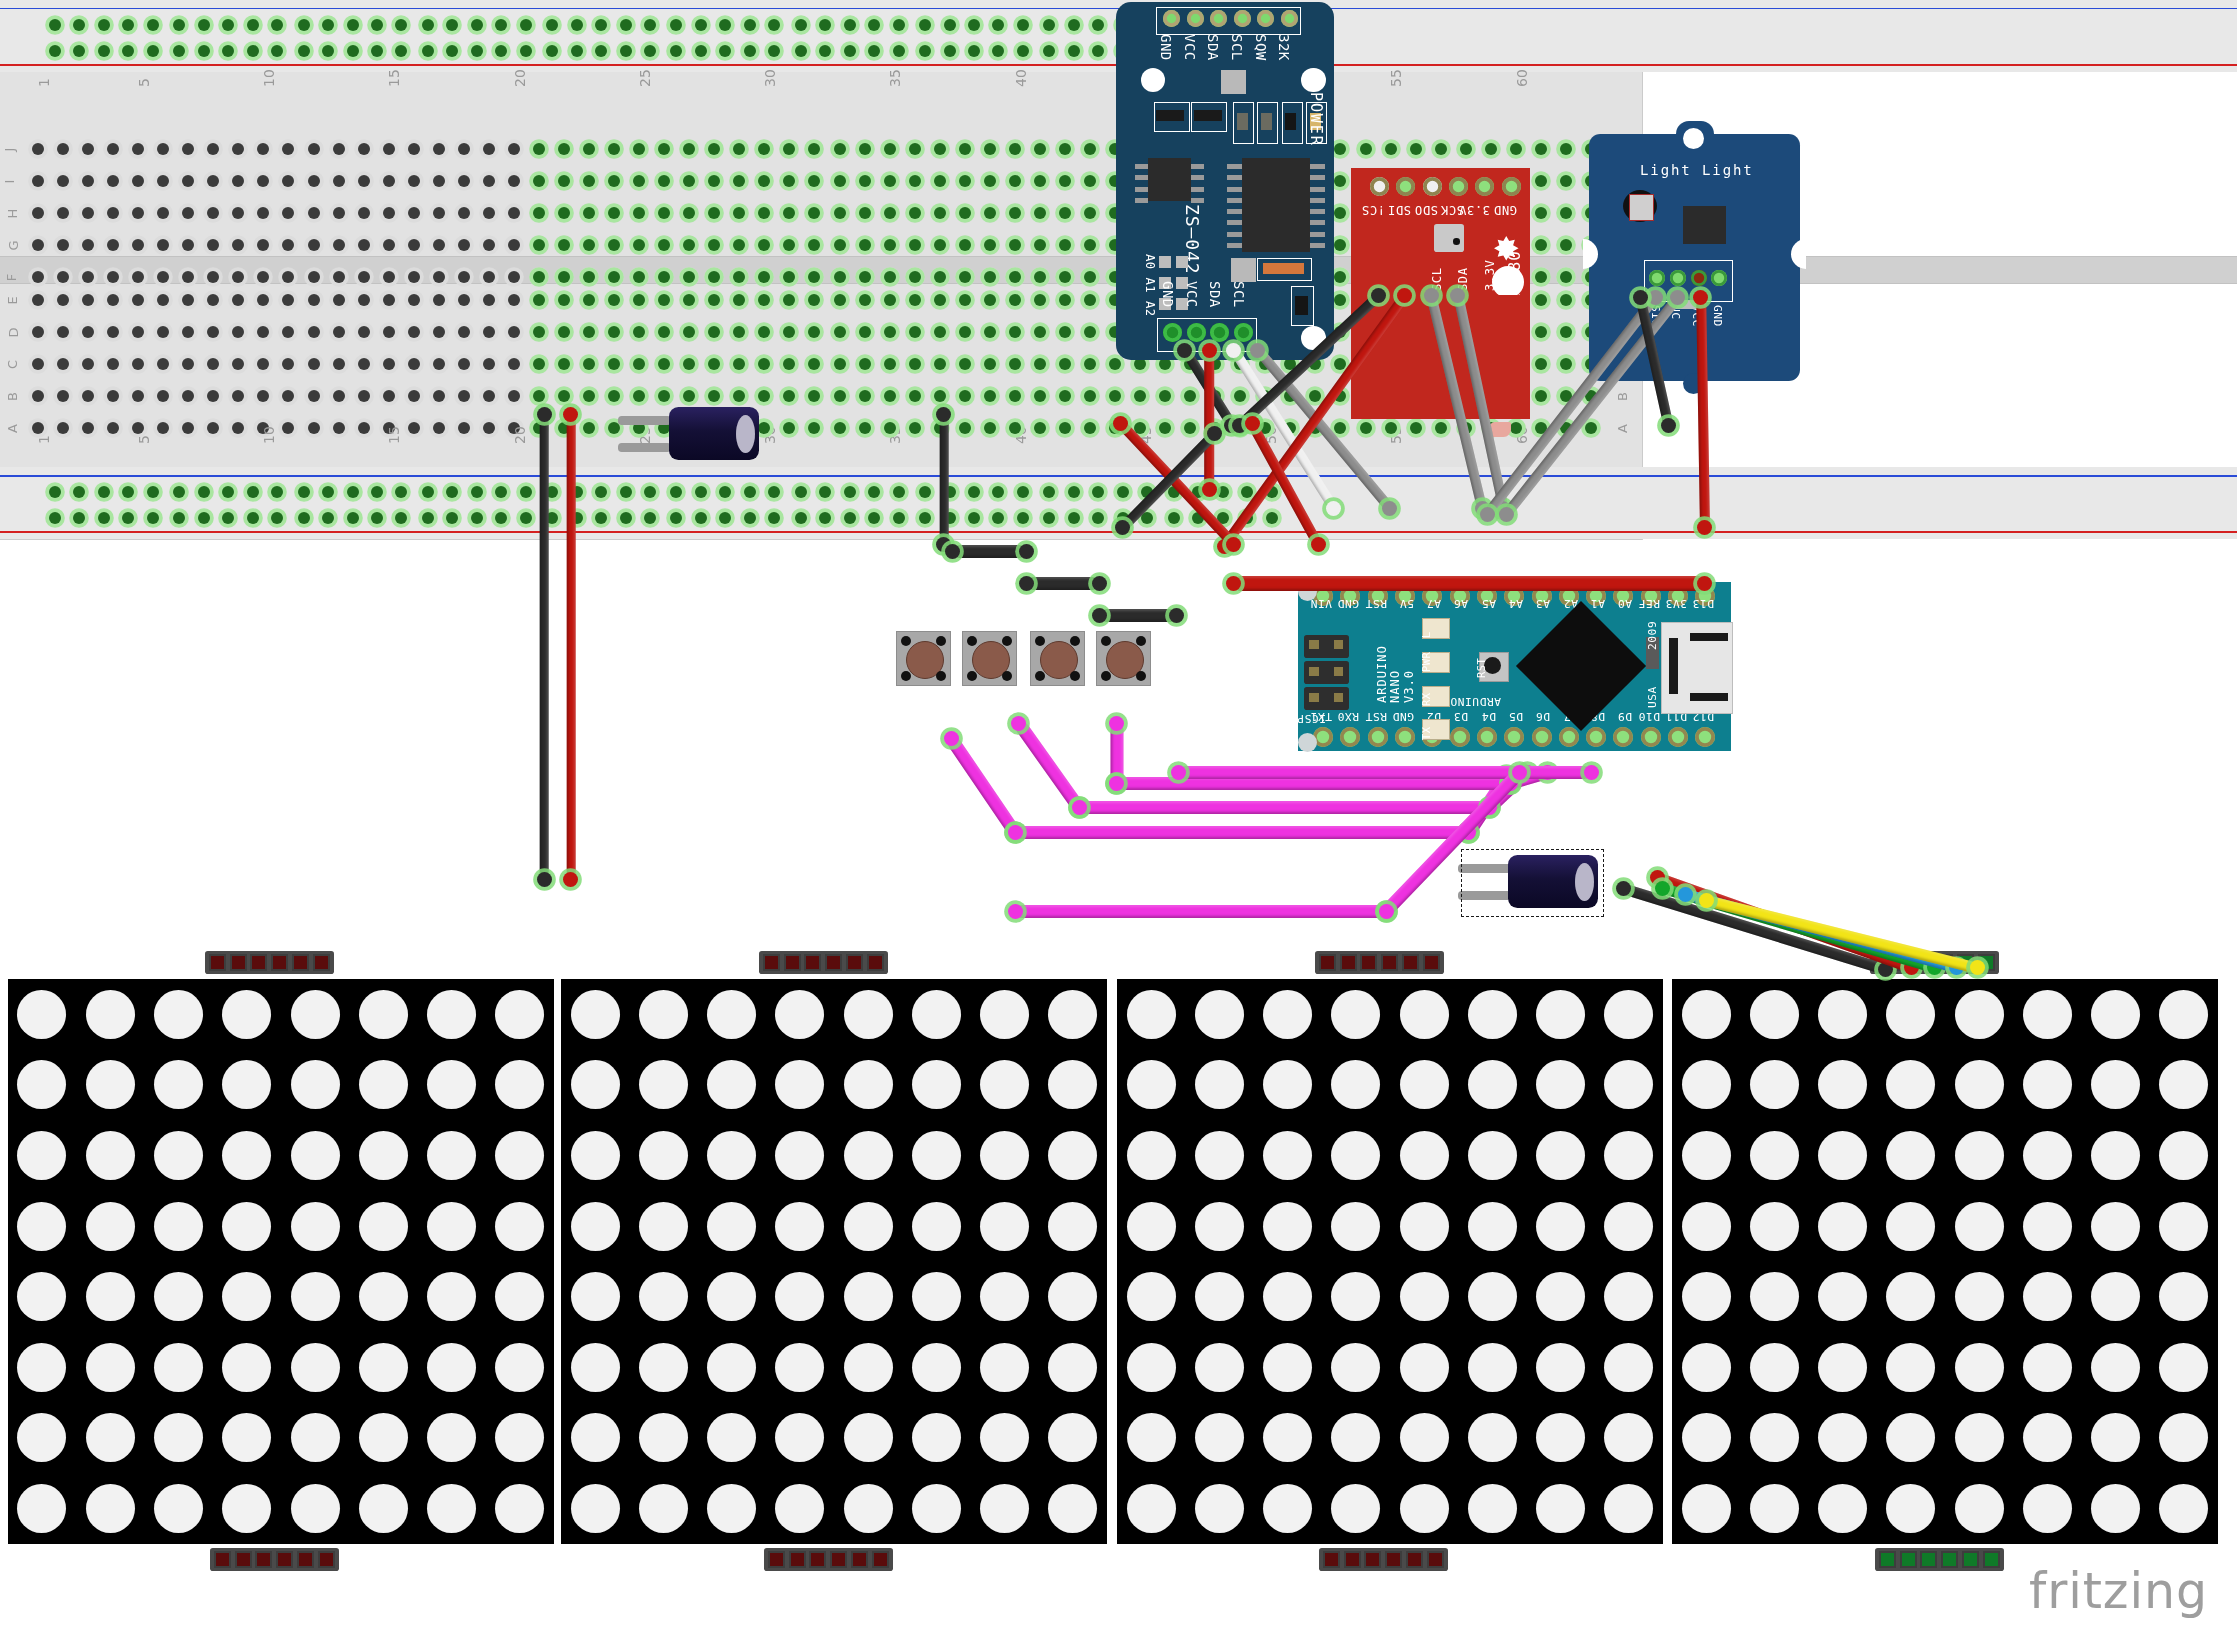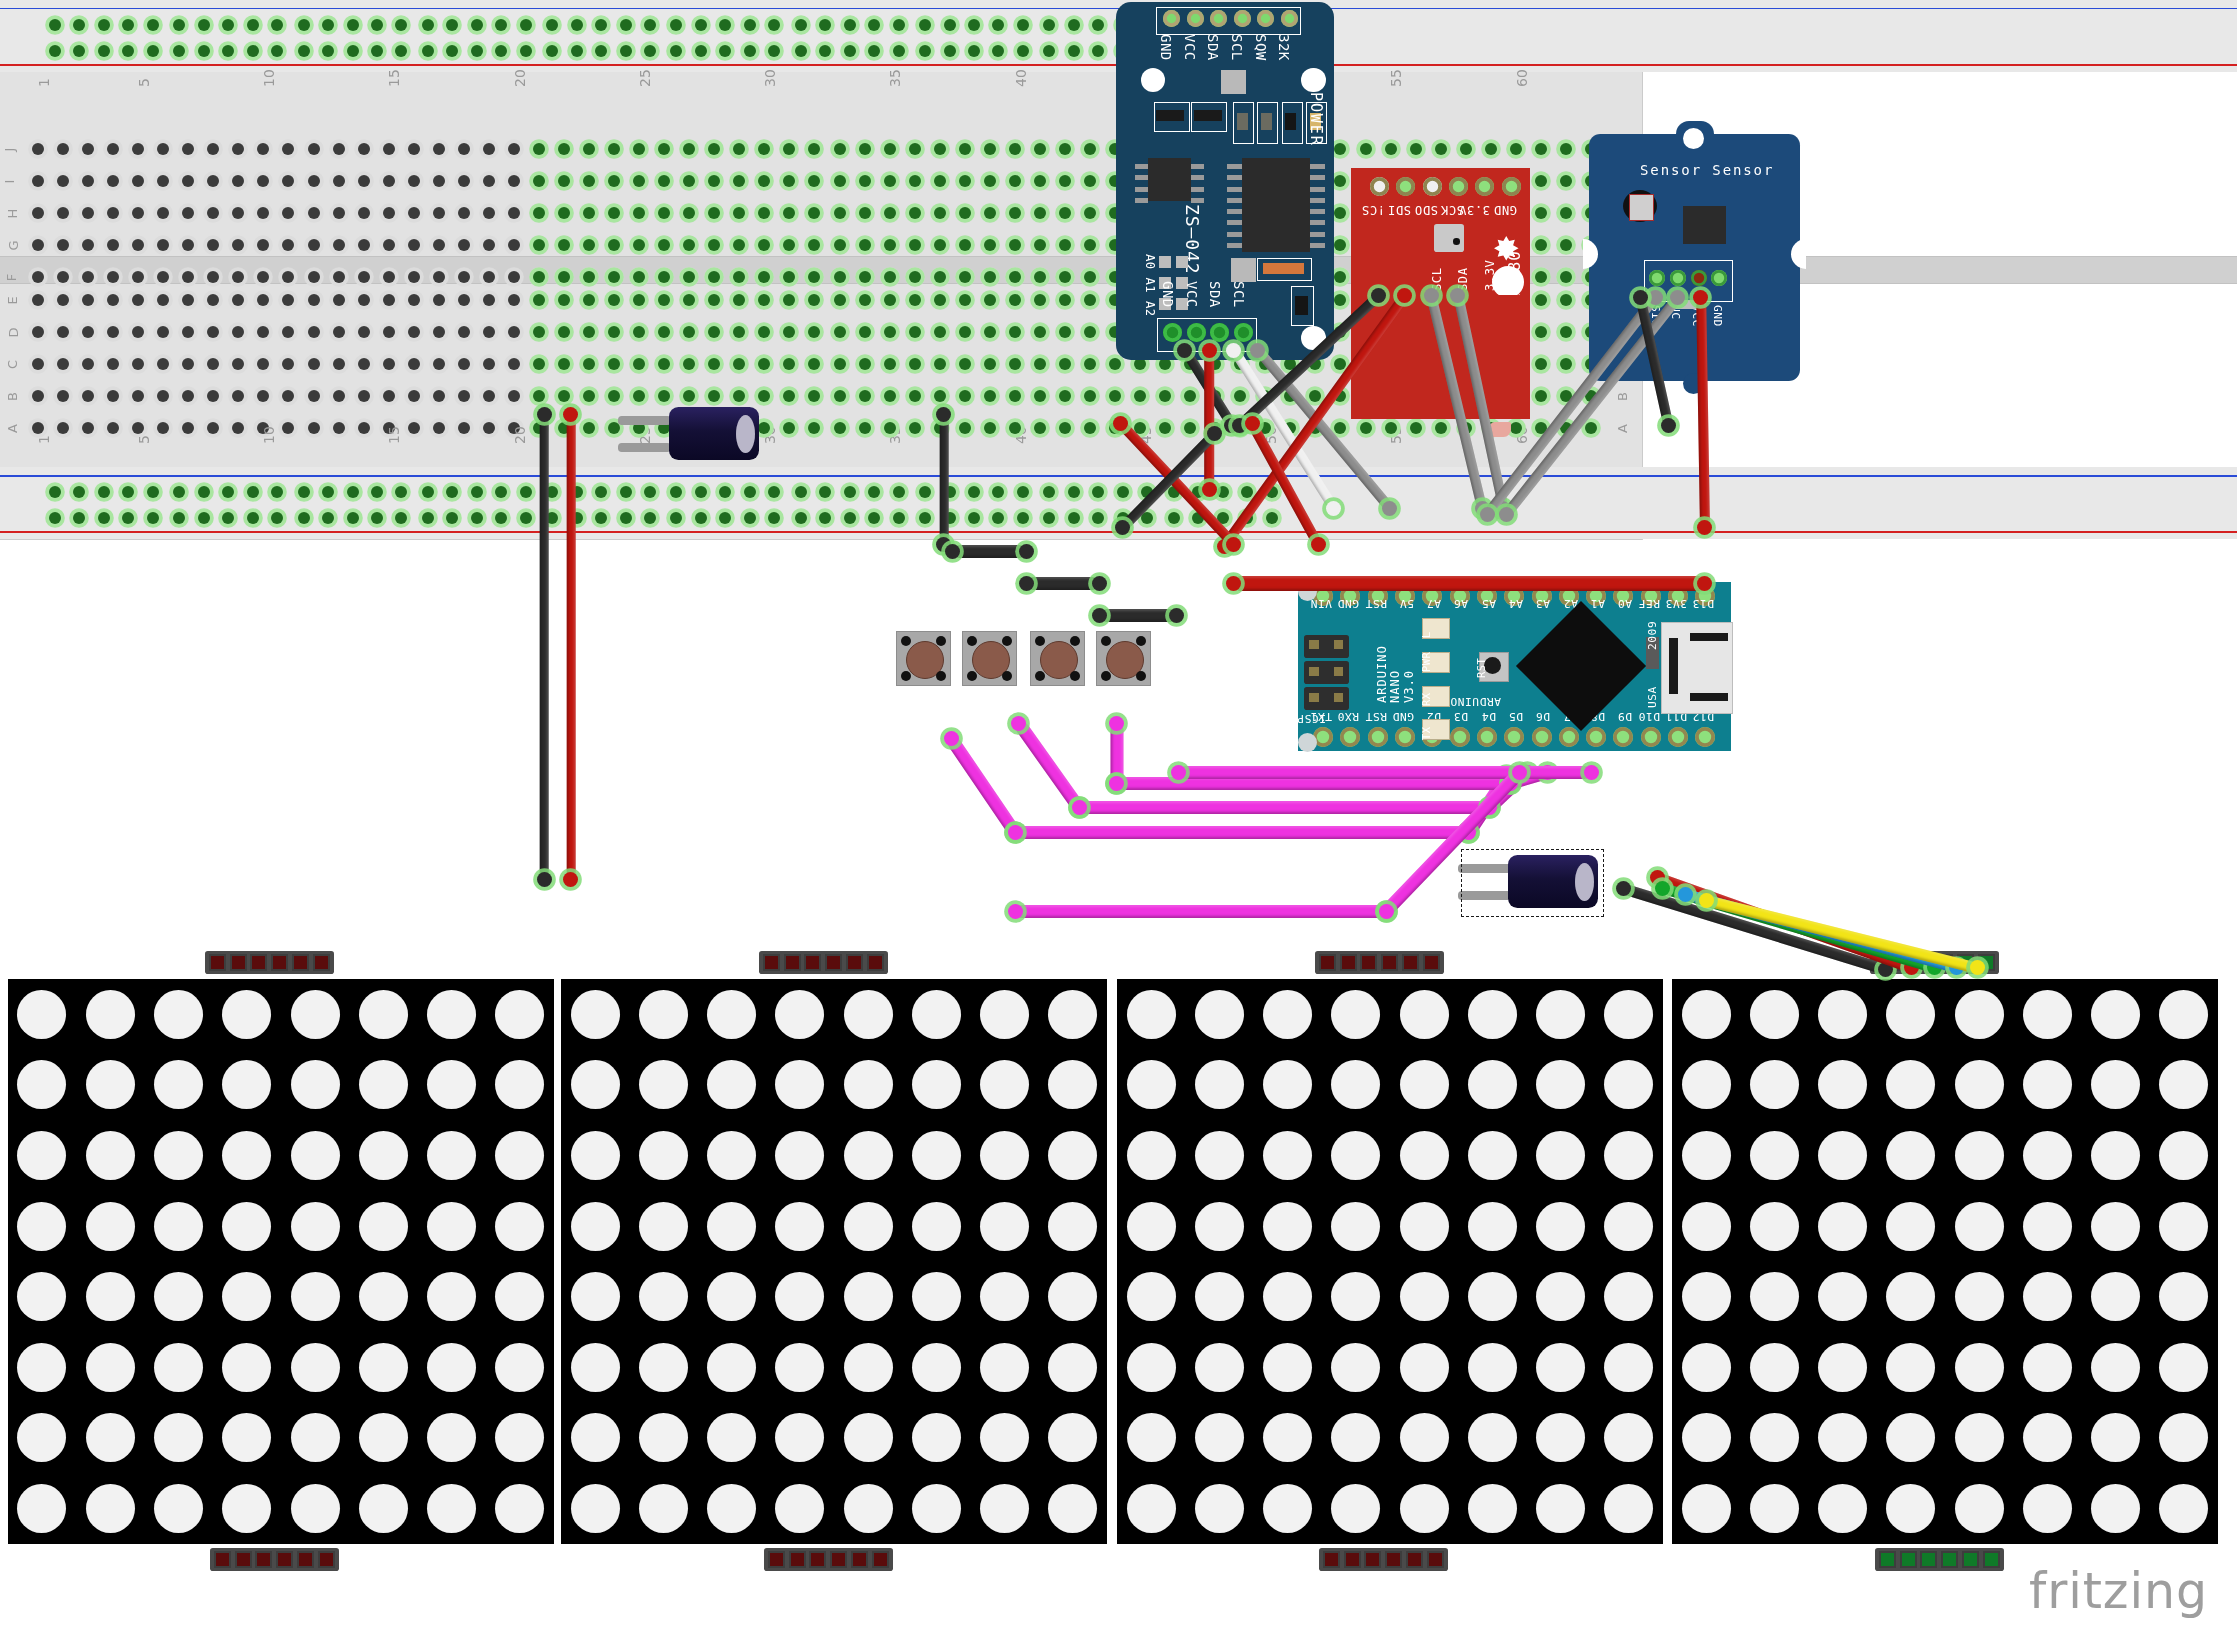--- a/index.html
+++ b/index.html
@@ -1489,21 +1489,21 @@
       <div class="silk" style="left: 79px; top: 123px; transform: rotate(-90deg); transform-origin: 0px 0px; font-size: 12.2px;">SCL</div>
       <div style="position: absolute; left: 141px; top: 98px; width: 32px; height: 32px; border-radius: 50%; background: rgb(255, 255, 255);"></div>
       <div class="silk" style="left: 156px; top: 156px; transform: rotate(-90deg); transform-origin: 0px 0px; font-size: 16px; letter-spacing: 0.9px; line-height: 16px;">BME 280</div>
       <div style="position: absolute; left: 143px; top: 68px; width: 24.5px; height: 24.5px; background: rgb(255, 255, 255); clip-path: polygon(50% 0px, 62% 20%, 85% 15%, 78% 38%, 100% 50%, 78% 62%, 85% 85%, 62% 80%, 50% 100%, 38% 80%, 15% 85%, 22% 62%, 0px 50%, 22% 38%, 15% 15%, 38% 20%);"></div>
       <div style="position: absolute; left: 137px; top: 254px; width: 22.6px; height: 15px; background: rgb(232, 167, 158); border-radius: 7.5px 1.9px;"></div>
     </div>
     <div class="mod pcb-red" style="left: 1351px; top: 295px; width: 179px; height: 124px;"></div>
     <div class="mod pcb-navy" style="left: 1589px; top: 134px; width: 211px; height: 247px;">
       <div style="position: absolute; left: 87px; top: -13px; width: 38px; height: 26px; background: rgb(28, 74, 122); border-radius: 13px 13px 0px 0px;"></div>
       <div style="position: absolute; left: 94px; top: -5.6px; width: 21px; height: 21px; border-radius: 50%; background: rgb(255, 255, 255);"></div>
-      <div class="silk" style="left: 51px; top: 28px; font-size: 14px; letter-spacing: 1.9px;">Sensor Sensor</div>
+      <div class="silk" style="left: 51px; top: 28px; font-size: 14px; letter-spacing: 1.9px;">Light Light</div>
       <div style="position: absolute; left: 34px; top: 56px; width: 34px; height: 32px; border-radius: 50%; background: rgb(17, 17, 17);"></div>
       <div style="position: absolute; left: 40px; top: 60px; width: 22.6px; height: 24.5px; background: rgb(208, 207, 207); border: 1.9px solid rgb(168, 43, 43);"></div>
       <div class="chip" style="left: 94px; top: 72px; width: 43px; height: 38px;"></div>
       <div style="position: absolute; left: -5.6px; top: 105px; width: 15px; height: 30px; border-radius: 0px 15px 15px 0px; background: rgb(255, 255, 255);"></div>
       <div style="position: absolute; left: 202px; top: 105px; width: 15px; height: 30px; border-radius: 15px 0px 0px 15px; background: rgb(255, 255, 255);"></div>
       <div class="hdrbox" style="left: 55px; top: 126px; width: 87px; height: 40px;"></div>
       <div class="pad" style="left: 60px; top: 136px; width: 16px; height: 16px; background: rgb(127, 217, 110); box-shadow: rgb(58, 154, 58) 0px 0px 0px 2.8px inset;"></div>
       <div class="silk" style="left: 73px; top: 171px; transform: rotate(90deg); transform-origin: 0px 0px; font-size: 11.3px;">SIG</div>
       <div class="pad" style="left: 81px; top: 136px; width: 16px; height: 16px; background: rgb(127, 217, 110); box-shadow: rgb(58, 154, 58) 0px 0px 0px 2.8px inset;"></div>
       <div class="silk" style="left: 93px; top: 171px; transform: rotate(90deg); transform-origin: 0px 0px; font-size: 11.3px;">NC</div>

